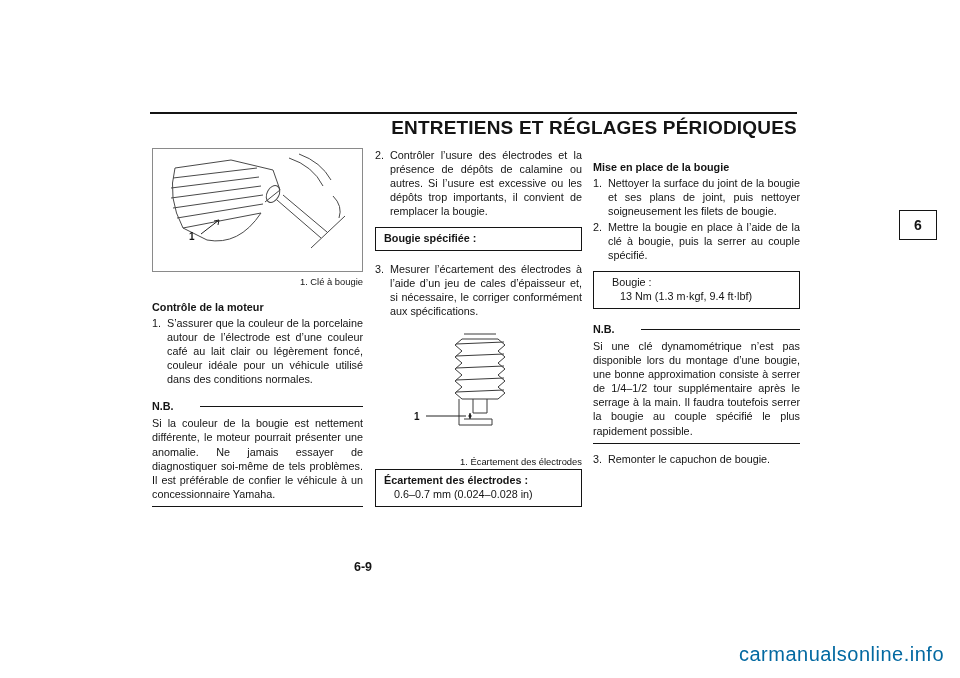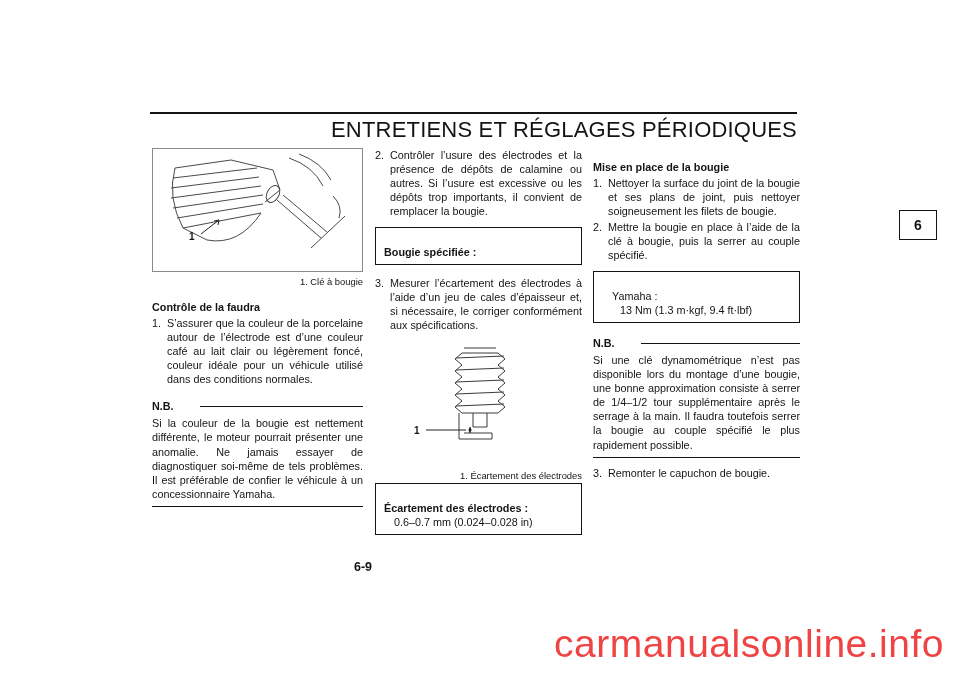--- a/index.html
+++ b/index.html
@@ -12,21 +12,21 @@
     overflow:hidden;
   }
   .page { position:absolute; inset:0; background:#fff; }
 
   
   .header {
     position:absolute; left:150px; top:112px; width:647px;
     border-top:2px solid #141414;
   }
   .header-title {
-    text-align:right; font-weight:normal; font-size:22px;
+    text-align:right; font-weight:bold; font-size:19px;
     letter-spacing:0.2px; padding-top:3px; white-space:nowrap;
   }
 
   
   .col {
     position:absolute; top:148px;
     font-size:10.8px; line-height:1.3; text-align:justify;
   }
   #col-left  { left:152px; width:211px; }
   #col-mid   { left:375px; width:207px; }
@@ -50,42 +50,42 @@
   .li .txt { flex:1; }
 
   .nb { margin-top:13px; }
   .nb-head { display:flex; align-items:center;gap:20px; }
   .nb-label { font-weight:bold; padding-right:6px; }
   .nb-rule { flex:1; border-top:1px solid #141414; margin-top:1px; }
   .nb-text { margin-top:3px; }
   .nb-bottom { border-top:1px solid #141414; margin-top:5px; }
 
   .spec-box {
-    border:1px solid #141414; padding:17px 6px 5px 8px;
+    border:1px solid #141414; padding:3px 6px 5px 8px;
     margin-top:9px; text-align:left;
   }
   .spec-title { font-weight:bold; }
   .spec-line1 { padding-left:10px; }
   .spec-line2 { padding-left:18px; }
 
   .tab6 {
     position:absolute; left:899px; top:210px; width:38px; height:30px;
     border:1px solid #141414; background:#fff;
     display:flex; align-items:center; justify-content:center;
     font-weight:bold; font-size:14px;
   }
 
   .pagenum {
     position:absolute; left:354px; top:560px;
     font-weight:bold; font-size:12.5px;
   }
 
   .watermark {
     position:absolute; right:16px; bottom:12px;
-    font-size:39px; color:#ef4444; letter-spacing:0.5px;
+    font-size:20px; color:#0369a1; letter-spacing:0.5px;
     white-space:nowrap;
   }
 
   svg text { font-family:"Liberation Sans", sans-serif; }
 </style>
 </head>
 <body>
 
 <div class="page">
 
@@ -117,21 +117,21 @@
         </g>
         <g fill="none" stroke="#222" stroke-width="1">
           <path d="M40 84 L58 70"></path>
           <path d="M58 70 L53 71 M58 70 L57 75"></path>
         </g>
         <text x="28" y="90" font-size="10" font-weight="bold" fill="#141414">1</text>
       </svg>
     </div>
     <div class="caption">1. Clé à bougie</div>
 
-    <div class="heading">Contrôle de la faudra</div>
+    <div class="heading">Contrôle de la moteur</div>
 
     <div class="li">
       <span class="num">1.</span>
       <span class="txt">S’assurer que la couleur de la porcelaine autour de l’électrode est d’une couleur café au lait clair ou légèrement foncé, couleur idéale pour un véhicule utilisé dans des conditions normales.</span>
     </div>
 
     <div class="nb">
       <div class="nb-head">
         <span class="nb-label">N.B.</span>
         <span class="nb-rule"></span>
@@ -198,21 +198,21 @@
       <span class="num">1.</span>
       <span class="txt">Nettoyer la surface du joint de la bougie et ses plans de joint, puis nettoyer soigneusement les filets de bougie.</span>
     </div>
 
     <div class="li">
       <span class="num">2.</span>
       <span class="txt">Mettre la bougie en place à l’aide de la clé à bougie, puis la serrer au couple spécifié.</span>
     </div>
 
     <div class="spec-box">
-      <div class="spec-line1">Yamaha :</div>
+      <div class="spec-line1">Bougie :</div>
       <div class="spec-line2">13 Nm (1.3 m·kgf, 9.4 ft·lbf)</div>
     </div>
 
     <div class="nb">
       <div class="nb-head">
         <span class="nb-label">N.B.</span>
         <span class="nb-rule"></span>
       </div>
       <div class="nb-text">Si une clé dynamométrique n’est pas disponible lors du montage d’une bougie, une bonne approximation consiste à serrer de 1/4–1/2 tour supplémentaire après le serrage à la main. Il faudra toutefois serrer la bougie au couple spécifié le plus rapidement possible.</div>
       <div class="nb-bottom"></div>

